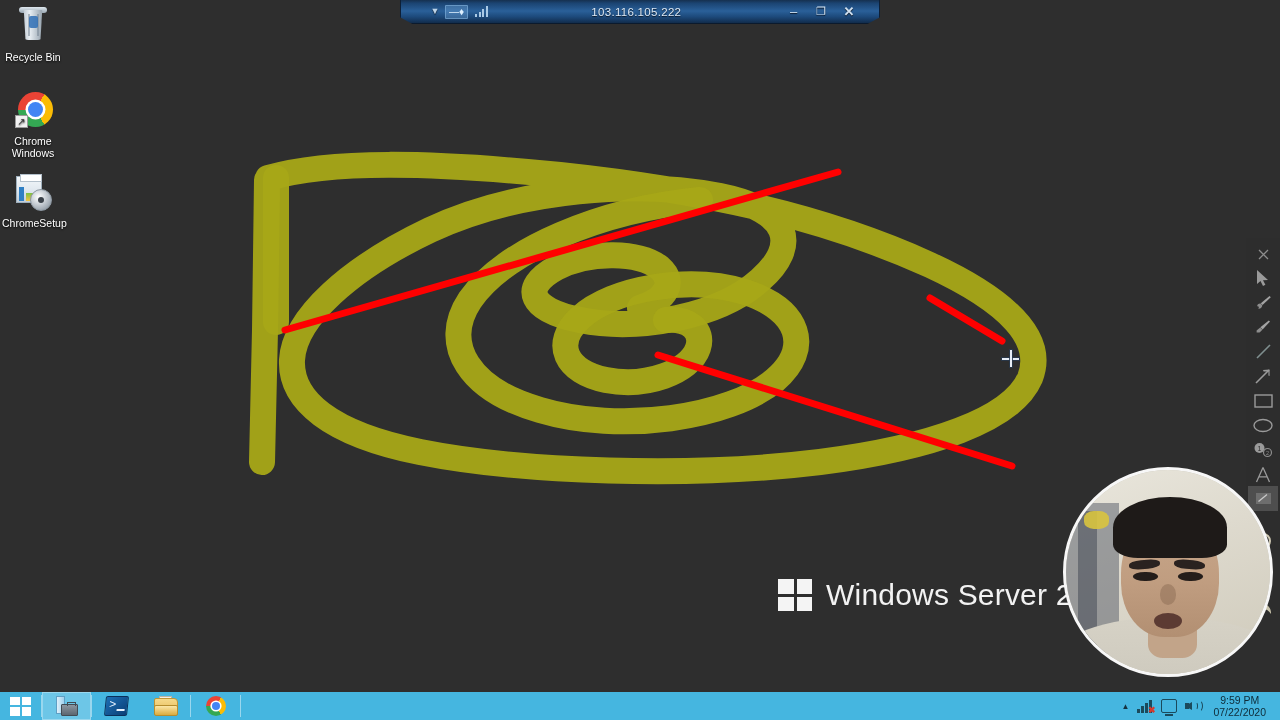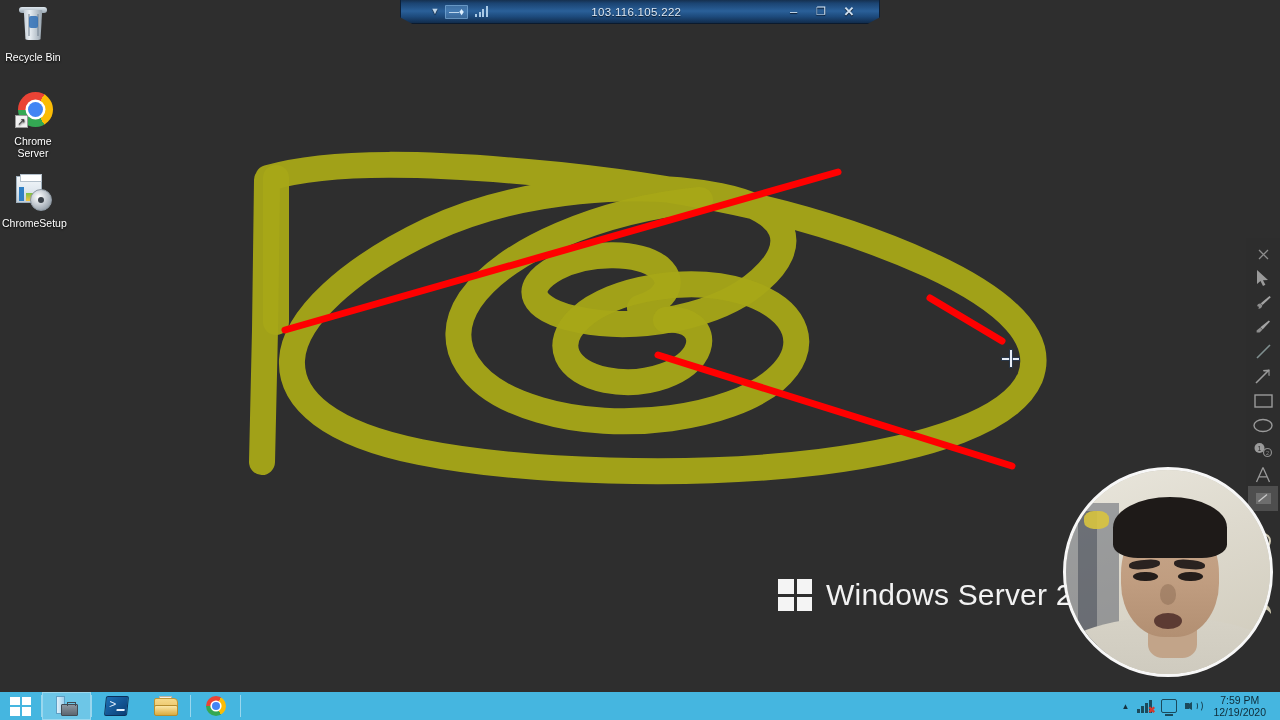--- a/index.html
+++ b/index.html
@@ -290,21 +290,21 @@
       </span>
       <span class="cap">Recycle Bin</span>
     </div>
 
     <div class="desk-icon" style="left:2px; top:90px;">
       <span class="glyph">
         <span class="chrome"></span>
         <span class="shortcut-arrow">↗</span>
       </span>
       <span class="cap">Chrome</span>
-      <span class="cap">Server</span>
+      <span class="cap">Windows</span>
     </div>
 
     <div class="desk-icon" style="left:2px; top:172px;">
       <span class="glyph">
         <span class="setup-box">
           <span class="paper"></span>
           <span class="blue"></span>
           <span class="grn"></span>
         </span>
         <span class="setup-cd"></span>
@@ -502,19 +502,19 @@
       <span class="tray-mon"></span>
 
       <span class="tray-spk">
         <span class="bx"></span>
           <span class="cone"></span>
         <span class="w1"></span>
           <span class="w2"></span>
       </span>
 
       <span id="clock">
-        <span style="display:block">7:59 PM</span>
-        <span style="display:block">12/19/2020</span>
+        <span style="display:block">9:59 PM</span>
+        <span style="display:block">07/22/2020</span>
       </span>
     </div>
   </div>
 
 </div>
 
 </body></html>

